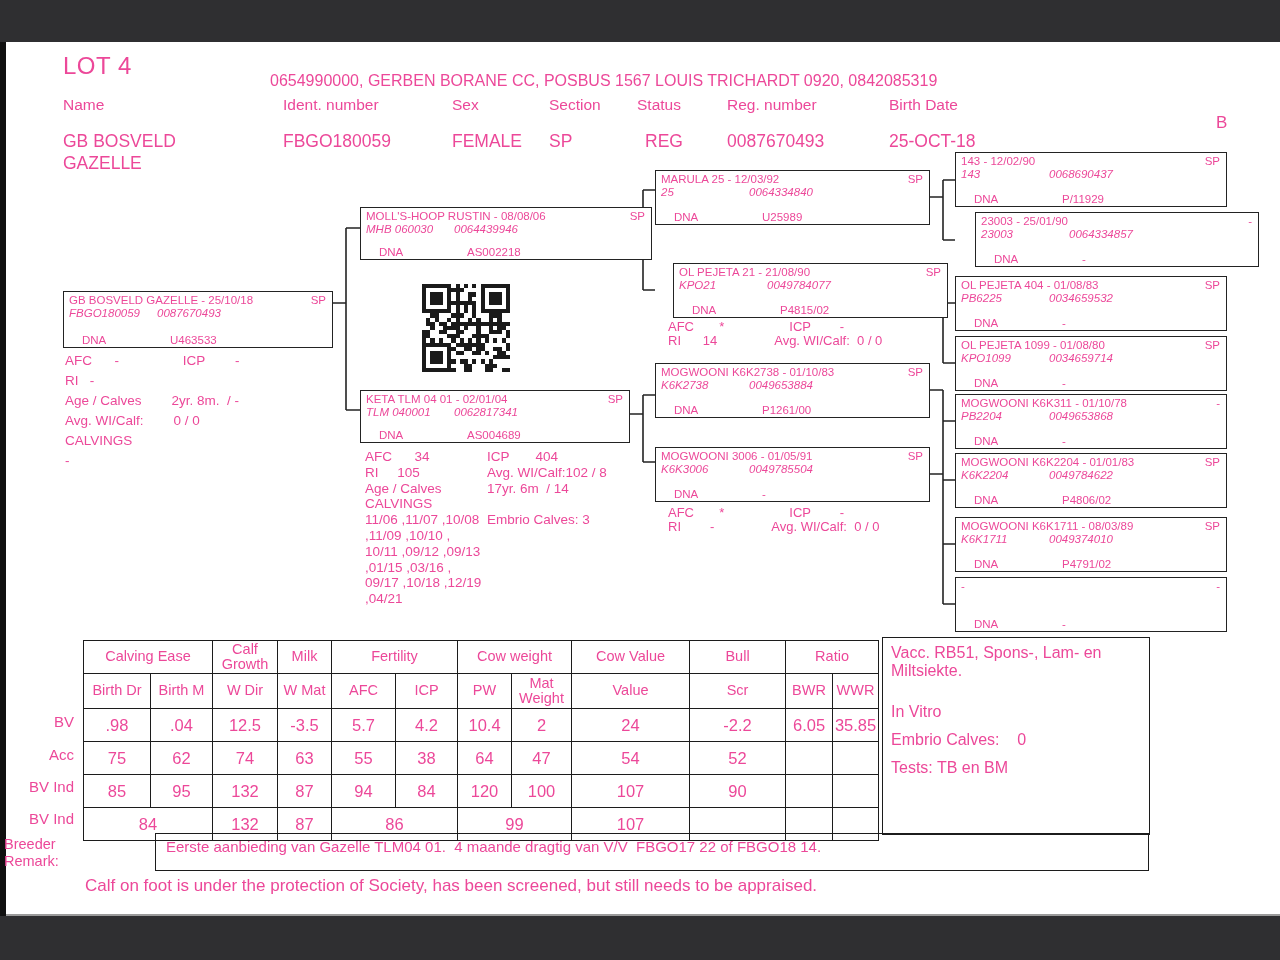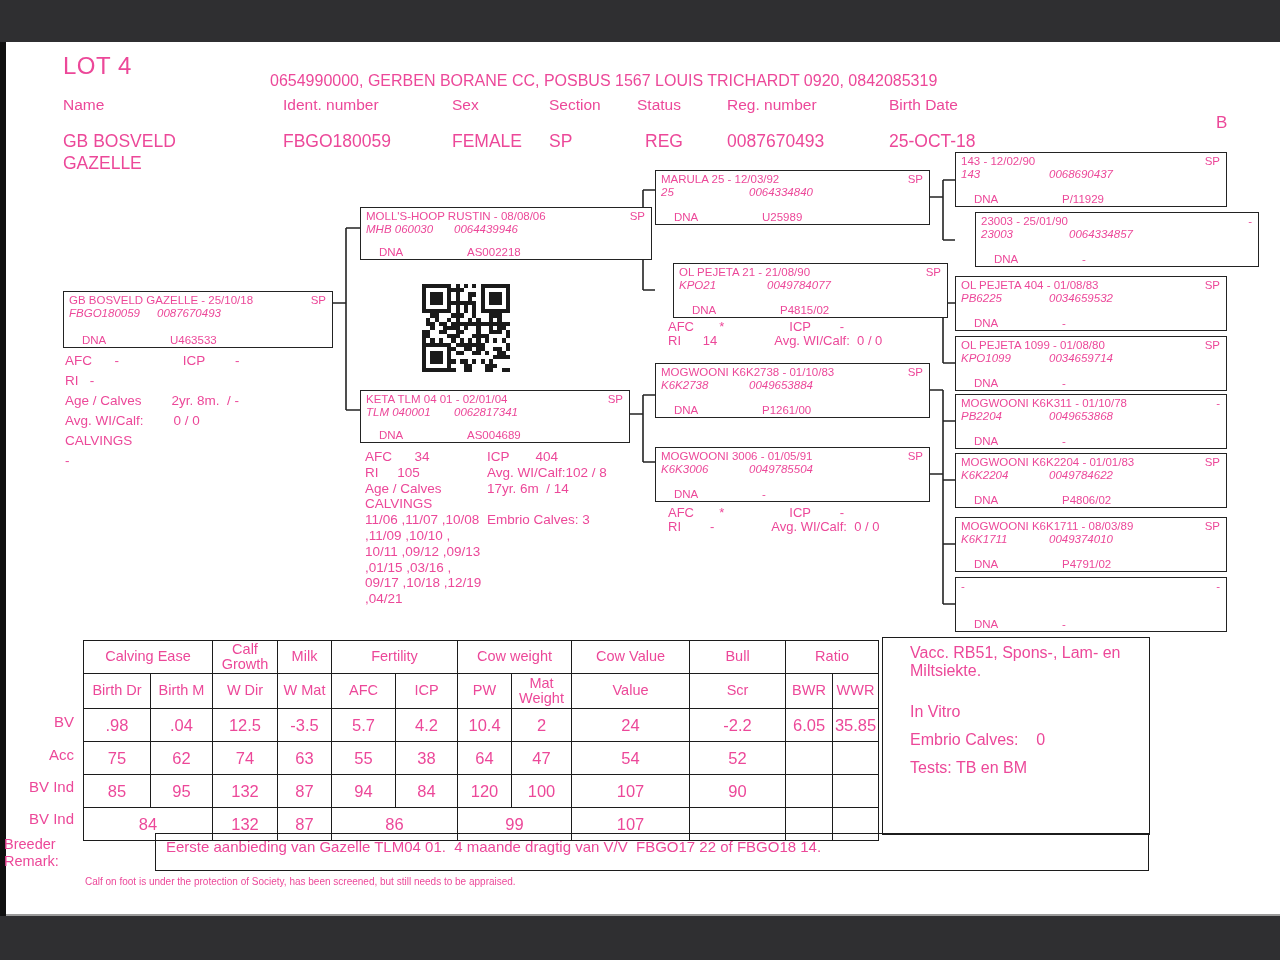--- a/index.html
+++ b/index.html
@@ -32,28 +32,28 @@
 
   #bv-table{border-collapse:collapse;table-layout:fixed;width:795px;}
   #bv-table td{border:1.6px solid #1c1c1c;text-align:center;vertical-align:middle;
                padding:0;overflow:hidden;}
   #bv-table td.ghead{font-size:14.5px;line-height:15.5px;height:32px;}
   #bv-table td.shead{font-size:14.5px;line-height:15.5px;height:34px;}
   #bv-table td.val{font-size:16.5px;height:32px;}
   .rowlab{font-size:15px;text-align:right;width:72px;}
 
   #vacc-panel{left:882px;top:637px;width:268px;height:198px;border:1.6px solid #1c1c1c;
-              box-sizing:border-box;padding:6px 27px;font-size:16px;}
+              box-sizing:border-box;padding:6px 8px;font-size:16px;}
   #vacc-panel p{margin:0;}
   .pre{white-space:pre;}
 
   #remark-label{left:4px;top:836px;width:70px;font-size:14.5px;line-height:16.5px;}
   #remark-box{left:155px;top:833px;width:994px;height:38px;border:1.6px solid #1c1c1c;box-sizing:border-box;}
   #remark-text{padding:4px 0 0 10px;font-size:15px;white-space:pre;}
-  #footnote{left:85px;top:876px;font-size:10px;}
+  #footnote{left:85px;top:876px;font-size:17px;}
 </style>
 </head>
 <body>
 
 <div id="screen">
   <div class="abs" id="top-band"></div>
   <div class="abs" id="bottom-band"></div>
   <div class="abs" id="page"></div>
   <div class="abs" id="left-strip"></div>
 

